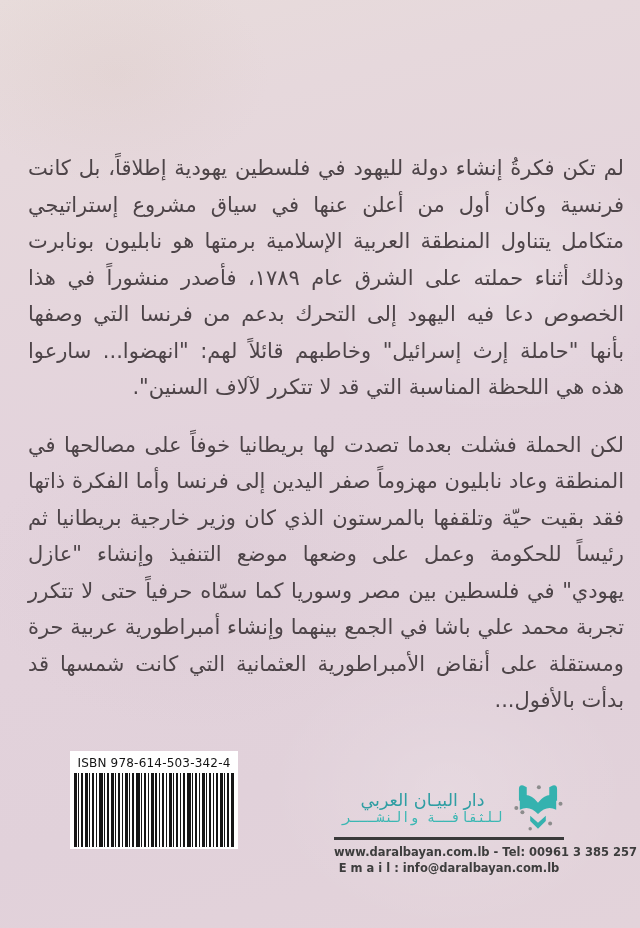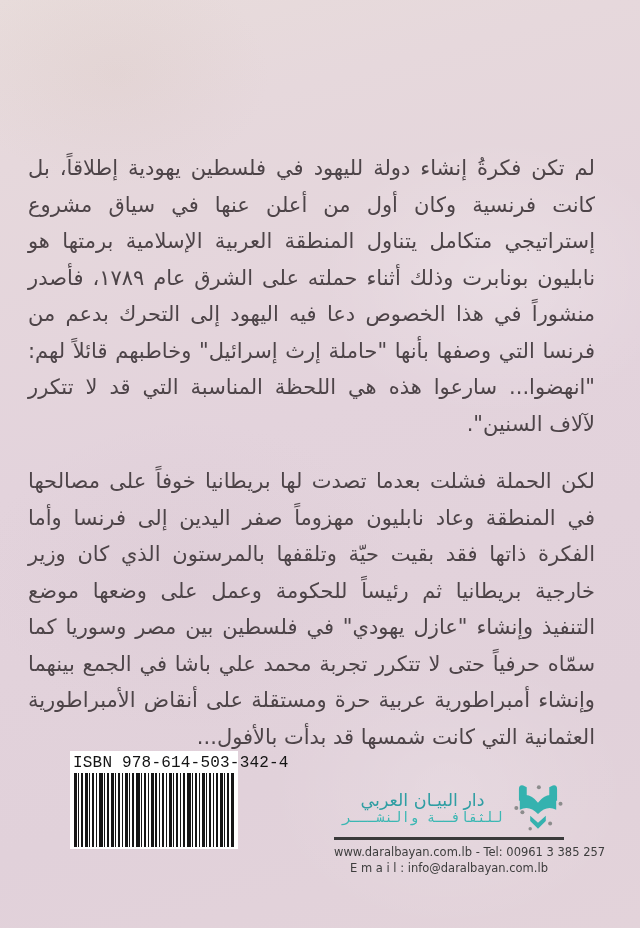--- a/index.html
+++ b/index.html
@@ -16,46 +16,45 @@
     background:
       radial-gradient(220px 160px at 18% 8%, rgba(210,190,180,0.18), transparent 70%),
       radial-gradient(260px 200px at 78% 30%, rgba(255,255,255,0.20), transparent 70%),
       radial-gradient(300px 220px at 30% 62%, rgba(200,180,195,0.14), transparent 70%),
       radial-gradient(260px 200px at 70% 85%, rgba(255,255,255,0.15), transparent 70%);
     pointer-events: none;
   }
 
   .blurb {
     position: absolute;
-    top: 150px; right: 45px; left: 28px;
+    top: 150px; right: 16px; left: 28px;
     direction: rtl;
     text-align: justify;
     color: #4d4448;
     font-size: 21px;
     line-height: 36.5px;
     letter-spacing: 0;
   }
   .blurb p { margin: 0 0 21px 0; }
 
   .barcode-block {
     position: absolute;
     left: 70px; top: 751px;
     width: 168px;
     background: #ffffff;
     text-align: center;
     padding: 4px 3px 2px 3px;
     box-sizing: border-box;
   }
   .isbn-label {
-    font-size: 16px;
+    font-size: 12px;
     color: #141414;
     letter-spacing: 0.2px;
     white-space: nowrap;
     line-height: 16px;
-    font-family: Liberation Mono, monospace;
   }
   .barcode-svg { display: block; width: 160px; height: 74px; margin: 2px auto 0 auto; }
   .barcode-number {
     font-size: 19px;
     color: #141414;
     letter-spacing: 3px;
     line-height: 22px;
     white-space: nowrap;
   }
 
@@ -87,21 +86,21 @@
     font-family: Liberation Mono, monospace;
   }
   .pub-divider {
     height: 2.5px;
     background: #3a3a3a;
     margin: 3px 0 4px 0;
   }
   .pub-contact {
     text-align: center;
     color: #3d3d3d;
-    font-weight: normal;
+    font-weight: bold;
     font-size: 11.5px;
     line-height: 16px;
     white-space: nowrap;
   }
 </style>
 </head>
 <body>
 
 <div class="paper-texture"></div>
 

